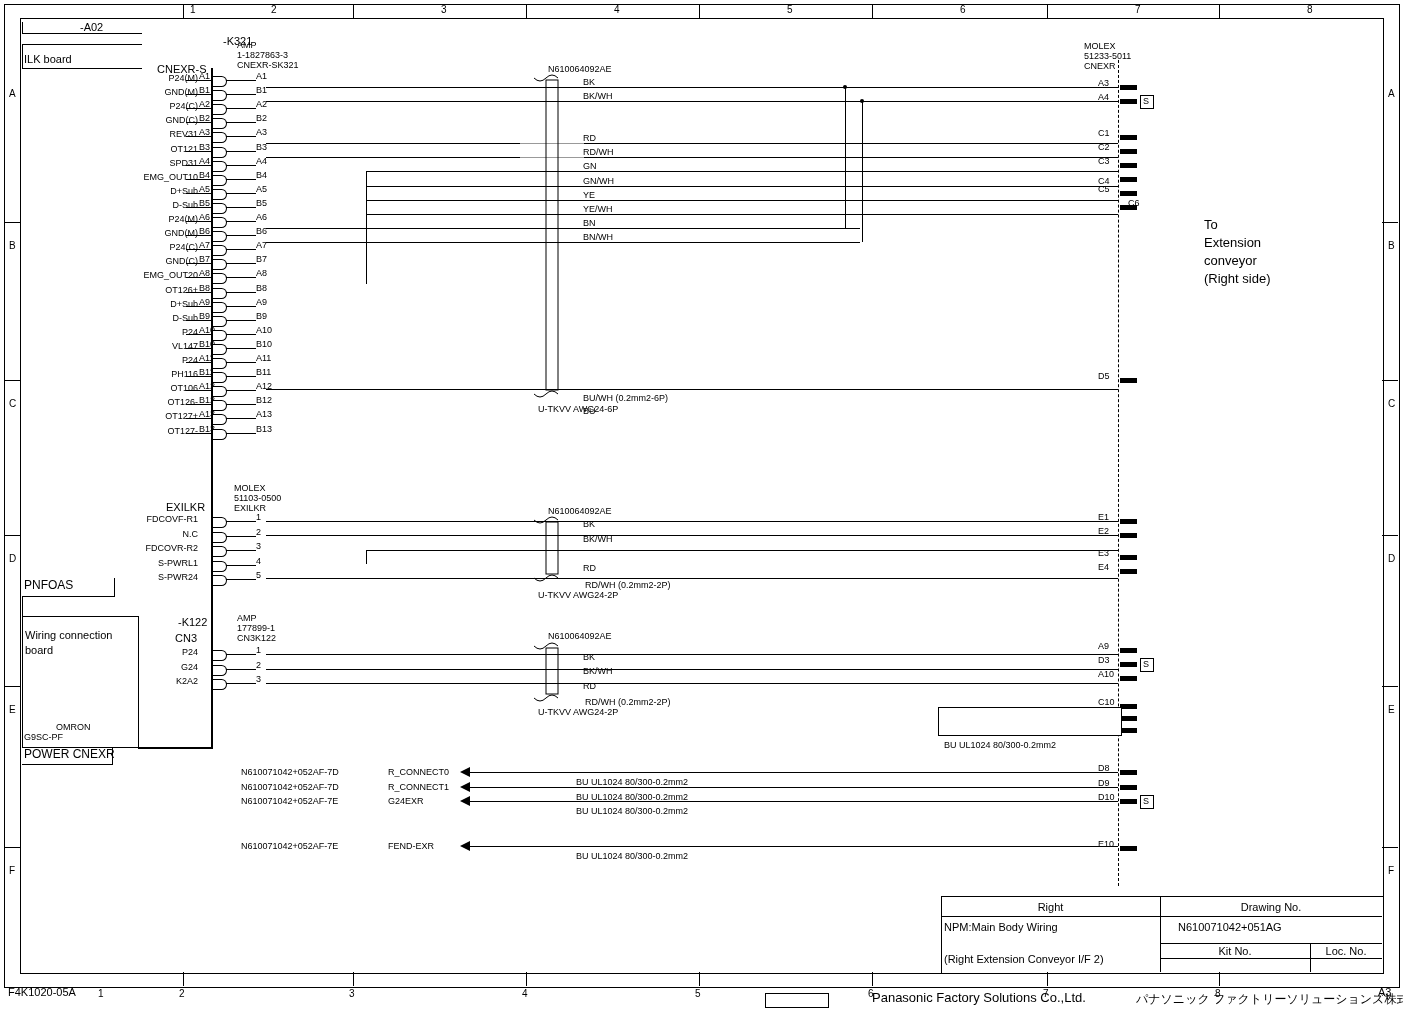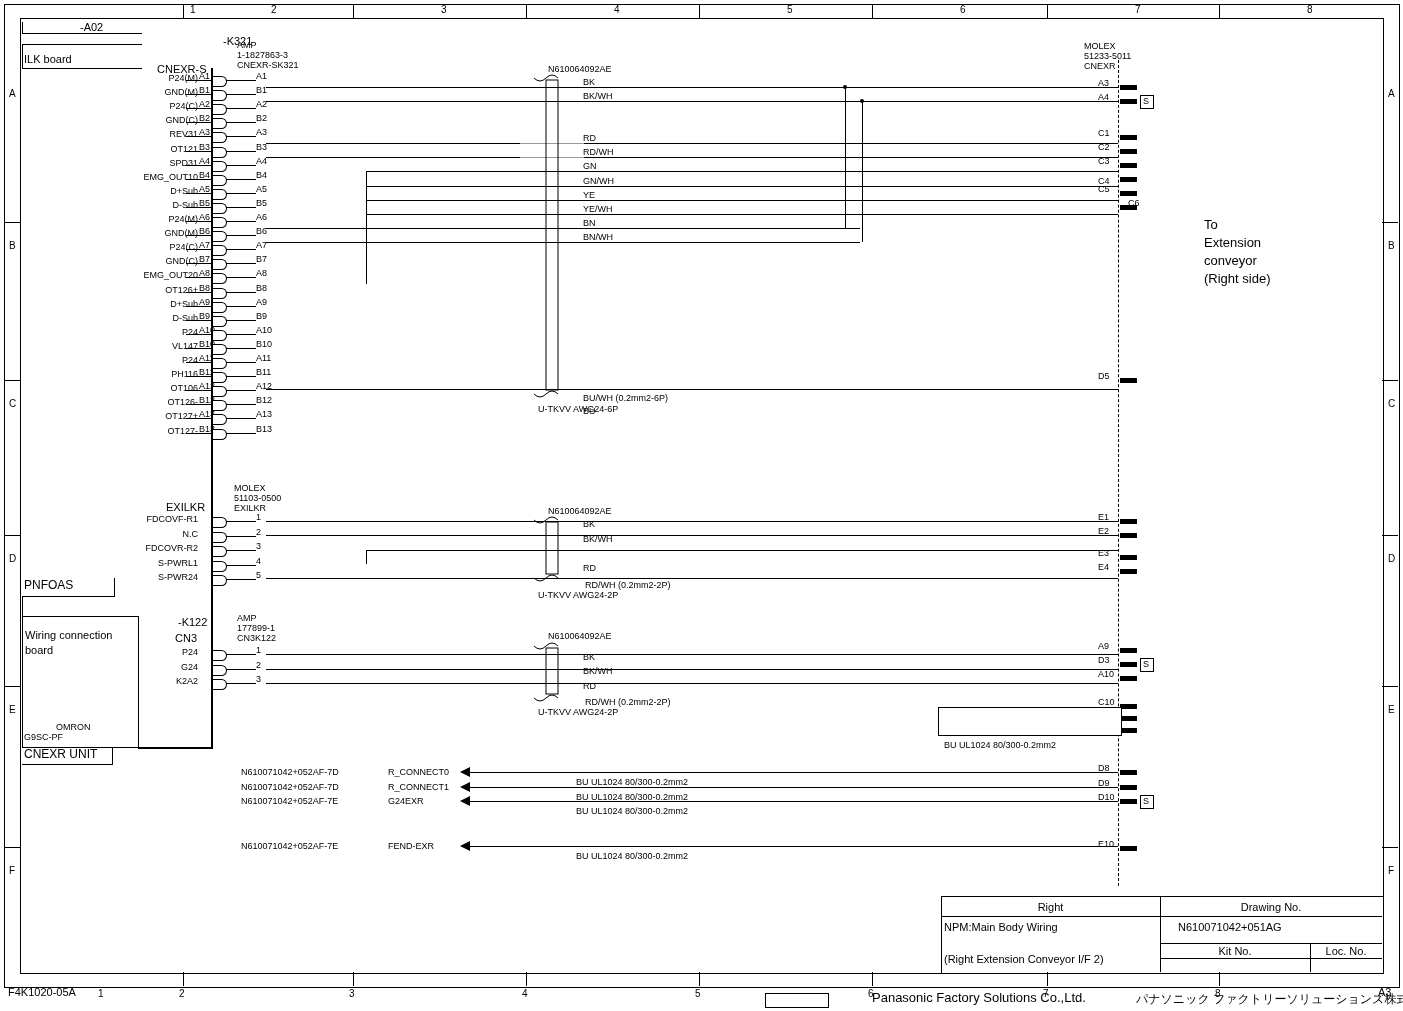--- a/index.html
+++ b/index.html
@@ -102,21 +102,21 @@
   <div class="txt txt11" style="left:25px;top:630px;">Wiring connection</div>
   <div class="txt txt11" style="left:25px;top:645px;">board</div>
   <div class="txt txt11" style="left:178px;top:617px;">-K122</div>
   <div class="txt txt11" style="left:175px;top:633px;">CN3</div>
   <div class="txt" style="left:237px;top:613px;">AMP</div>
   <div class="txt" style="left:237px;top:623px;">177899-1</div>
   <div class="txt" style="left:237px;top:633px;">CN3K122</div>
 
   <div class="txt" style="left:24px;top:722px;margin-left:32px;">OMRON</div>
   <div class="txt" style="left:24px;top:732px;">G9SC-PF</div>
-  <div class="txt txt12" style="left:24px;top:749px;">CNEXR UNIT</div>
+  <div class="txt txt12" style="left:24px;top:749px;">POWER CNEXR</div>
   <div class="ln h" style="left:22px;top:764px;width:90px;"></div>
   <div class="ln v" style="left:112px;top:747px;height:18px;"></div>
 
   <div id="pins-top">
       <div class="txt r" style="left:110px;top:73px;width:88px;">P24(M)</div>
       <div class="txt" style="left:199px;top:71px;">A1</div>
       <div class="conn" style="left:213px;top:76px;"></div>
       <div class="txt" style="left:256px;top:71px;">A1</div>
       <div class="ln h" style="left:226px;top:80px;width:30px;"></div>
       <div class="ln h" style="left:186px;top:80px;width:26px;"></div>

